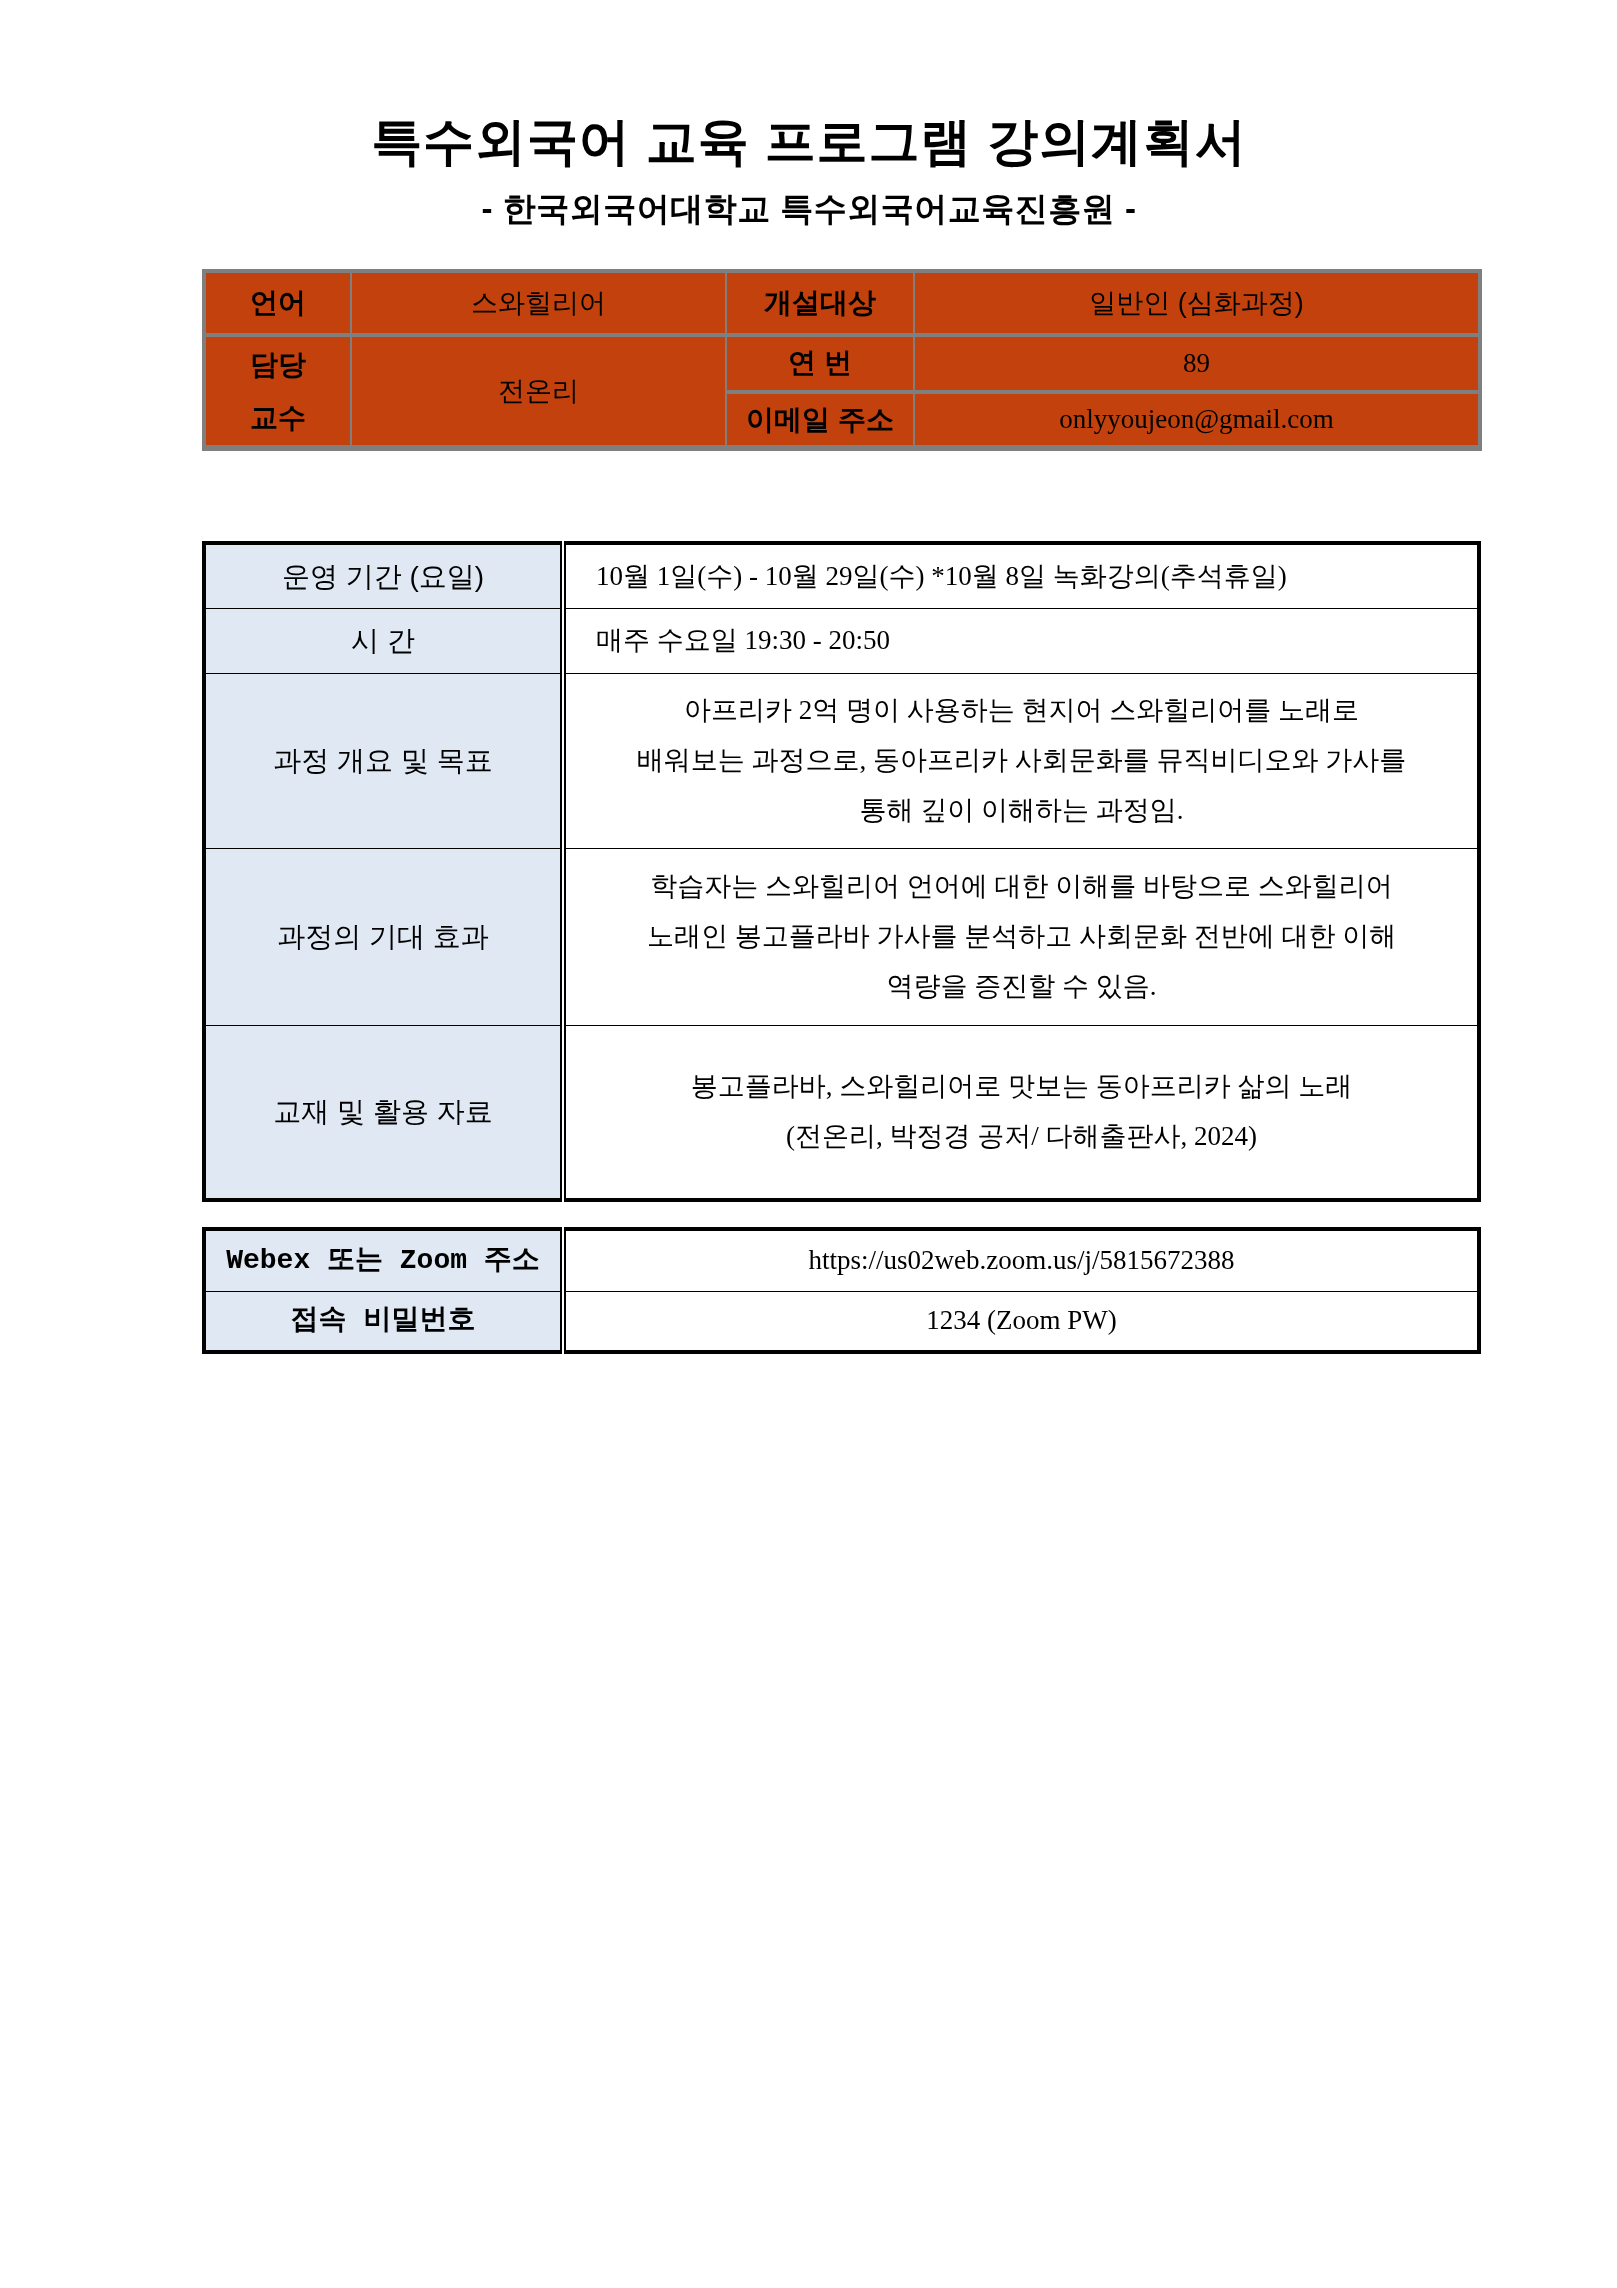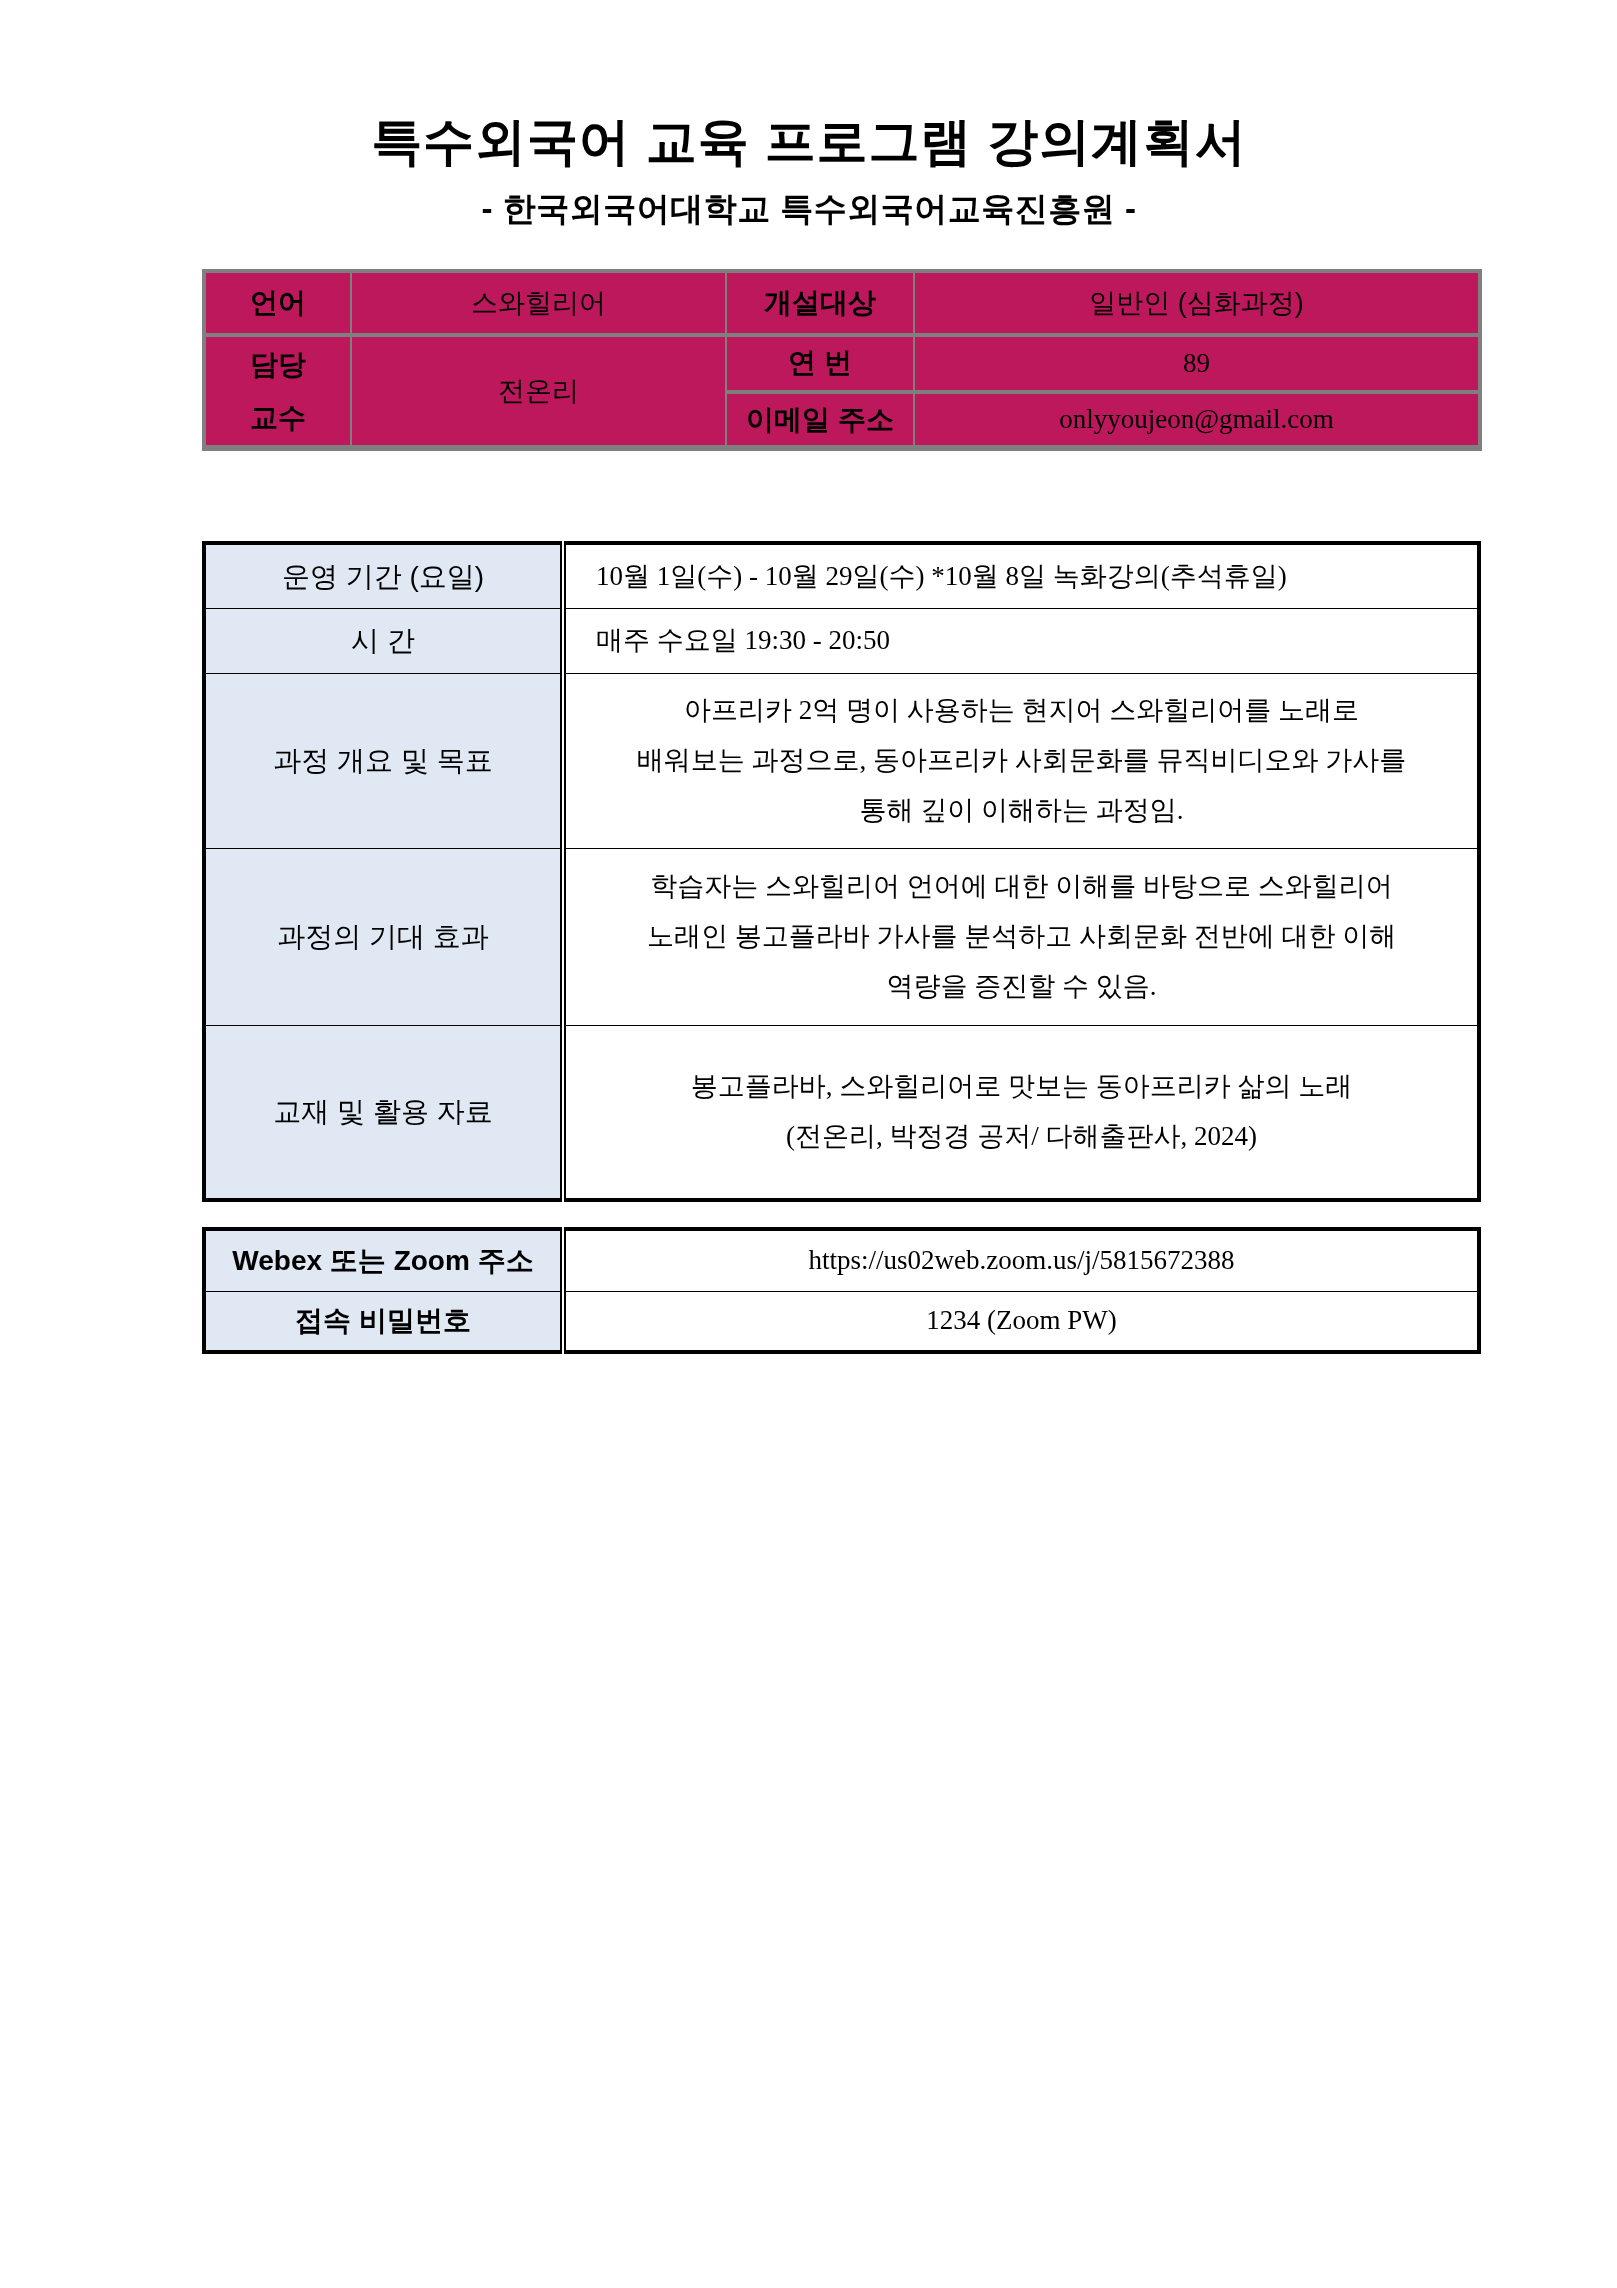--- a/index.html
+++ b/index.html
@@ -37,21 +37,21 @@
   td { overflow: hidden; }
 
   
   .info-table { margin-top: 37px; border: 4.6px solid #7f7f7f; border-bottom-width: 6.5px; }
   .info-table td {
     border: 2.8px solid #7f7f7f;
     border-top-width: 4.6px;
     border-bottom-width: 4.6px;
     text-align: center;
     vertical-align: middle;
-    background: #be185d;
+    background: #c2410c;
   }
   .info-table .lbl { font-size: 28px; font-weight: 700; }
   .info-table .val { font-size: 27px; font-weight: 400; }
   .serif { font-family: "Liberation Serif", serif; }
   .pre { white-space: pre-line; }
 
   
   .black-table { border: 4.6px solid #000000; }
   .black-table td { border: 1.8px solid #000000; vertical-align: middle; }
   .black-table .lbl {
@@ -67,21 +67,21 @@
     border-left: 6.5px double #000000;
     font-family: "Liberation Serif", serif;
     font-size: 27px;
     text-align: center;
     white-space: pre-line;
     line-height: 1.85;
   }
   .black-table .val.left { text-align: left; padding-left: 30px; }
   .course-table { margin-top: 90px; }
   .zoom-table { margin-top: 25px; }
-  .zoom-table .lbl { font-family: Liberation Sans, sans-serif; font-weight: 700; }
+  .zoom-table .lbl { font-family: Liberation Mono, monospace; font-weight: 700; }
 </style>
 </head>
 <body>
 
 <div class="page">
 
   <div class="doc-title">특수외국어 교육 프로그램 강의계획서</div>
   <div class="doc-subtitle">- 한국외국어대학교 특수외국어교육진흥원 -</div>
 
   <table class="info-table">

